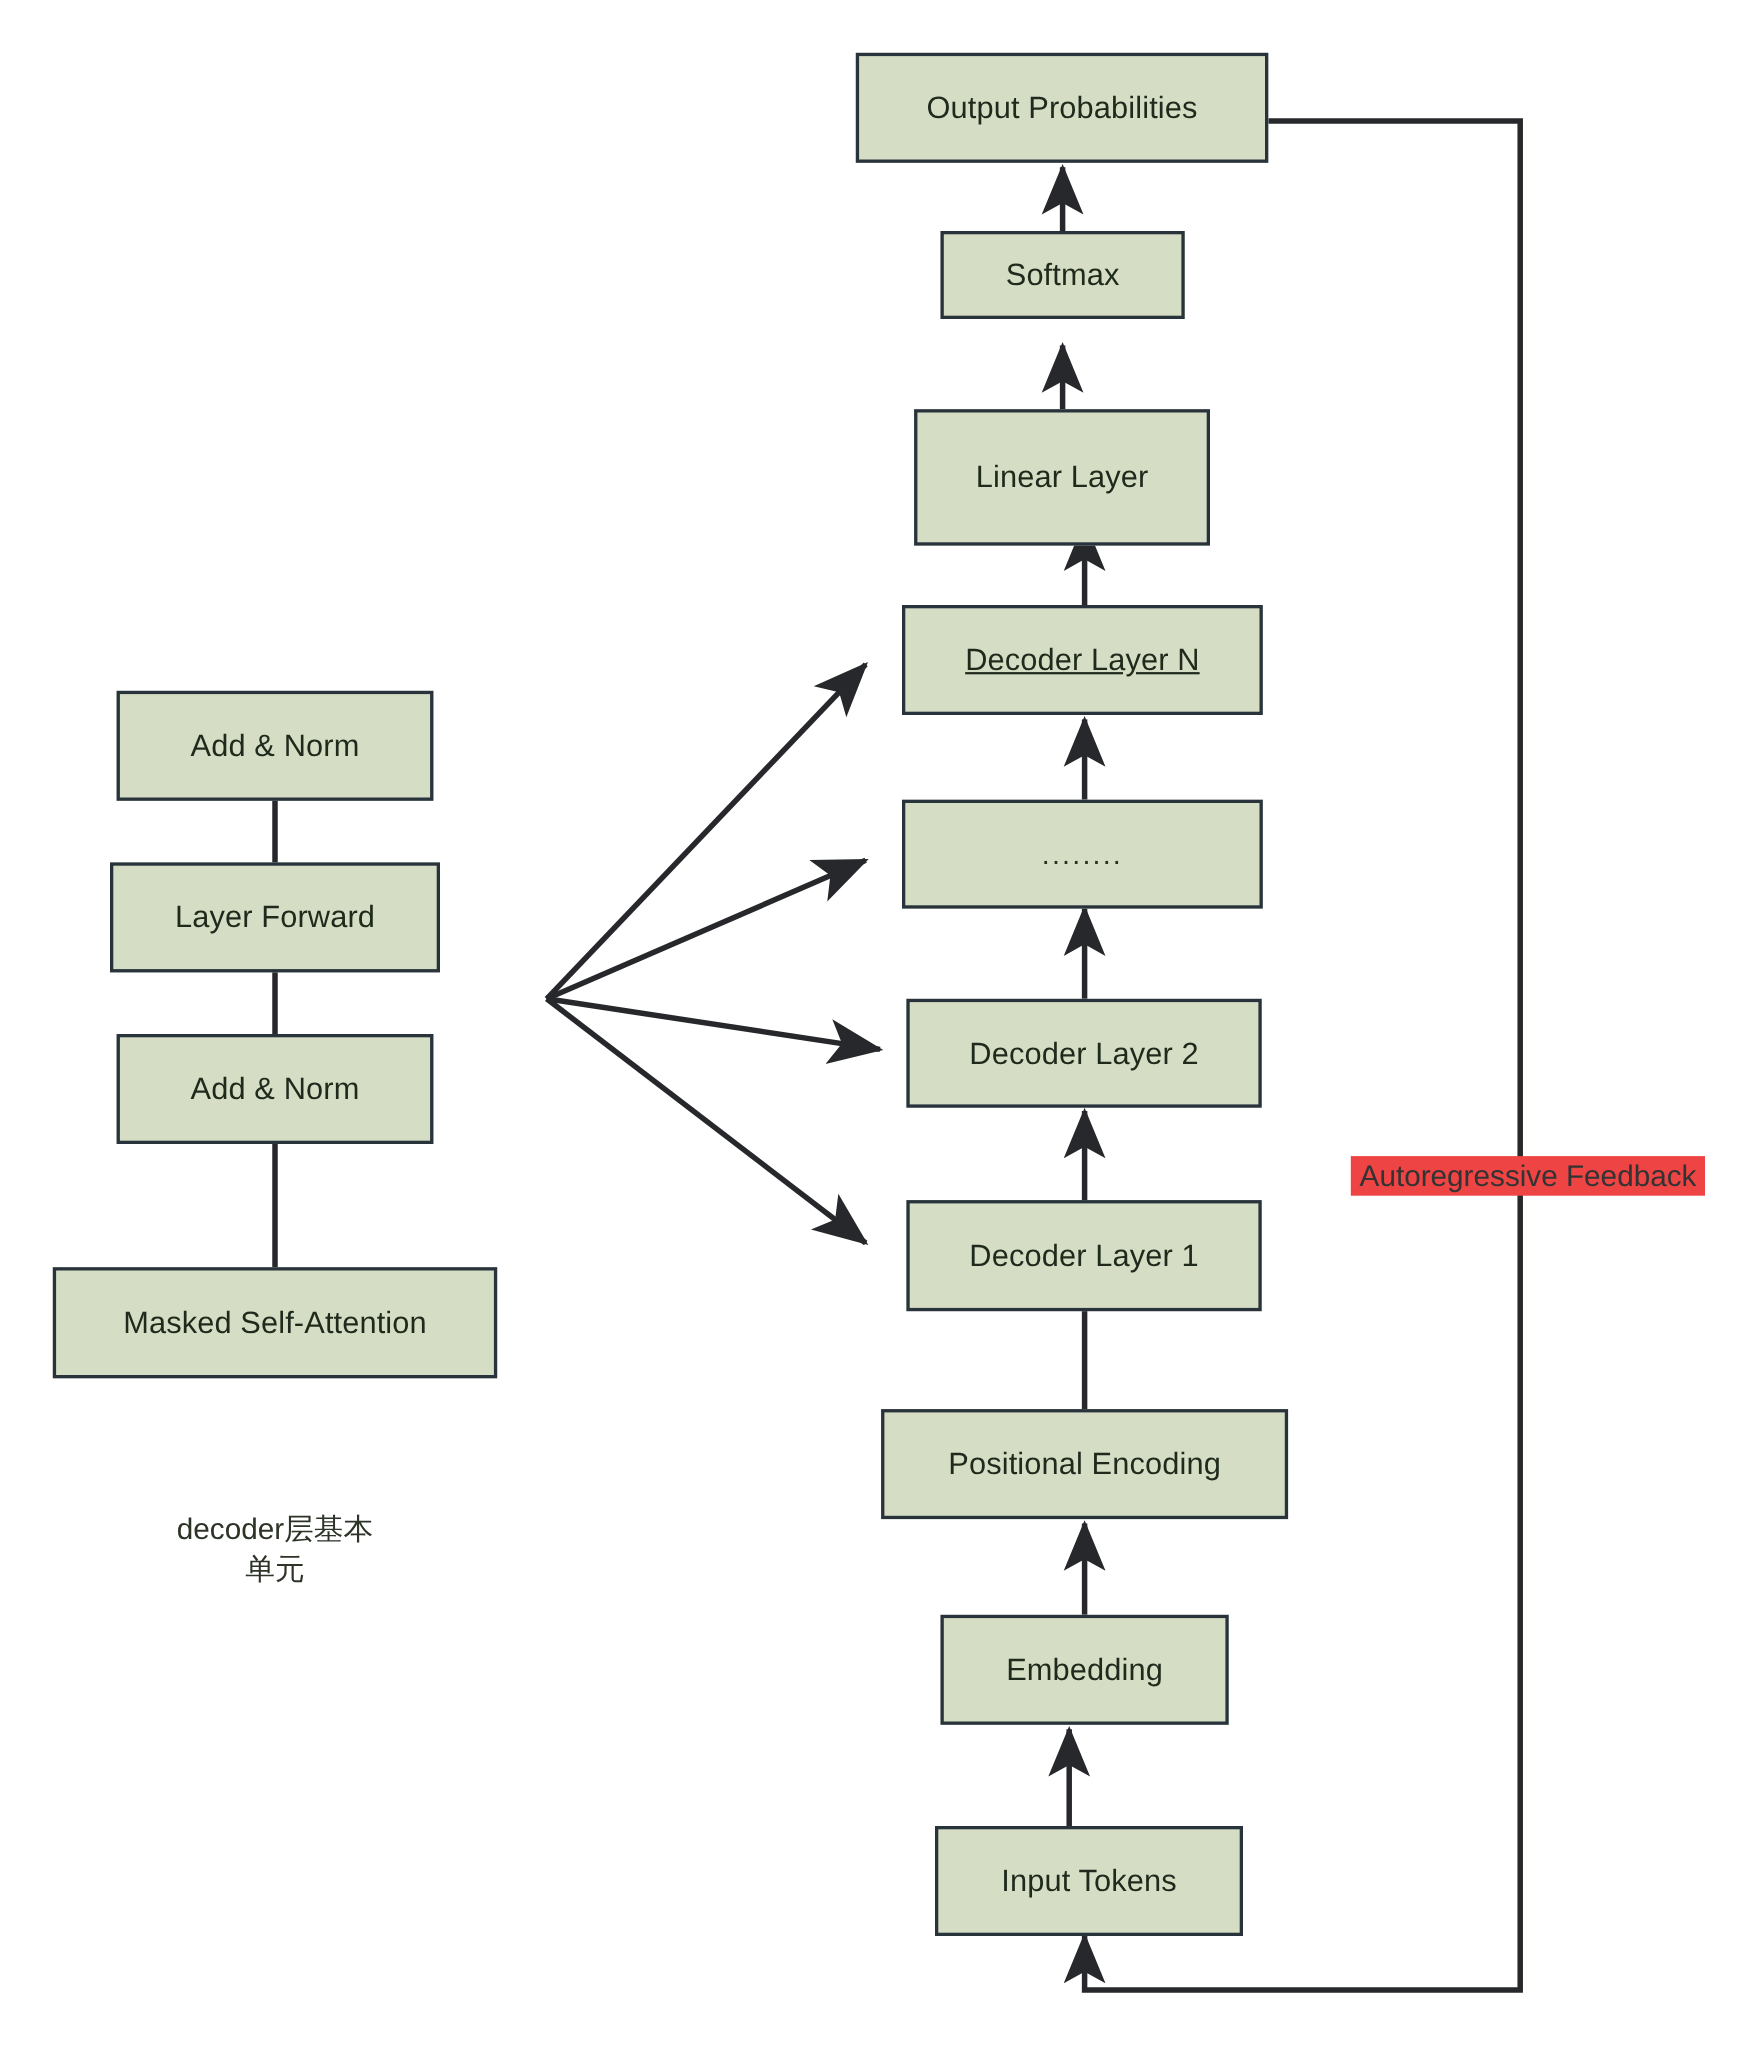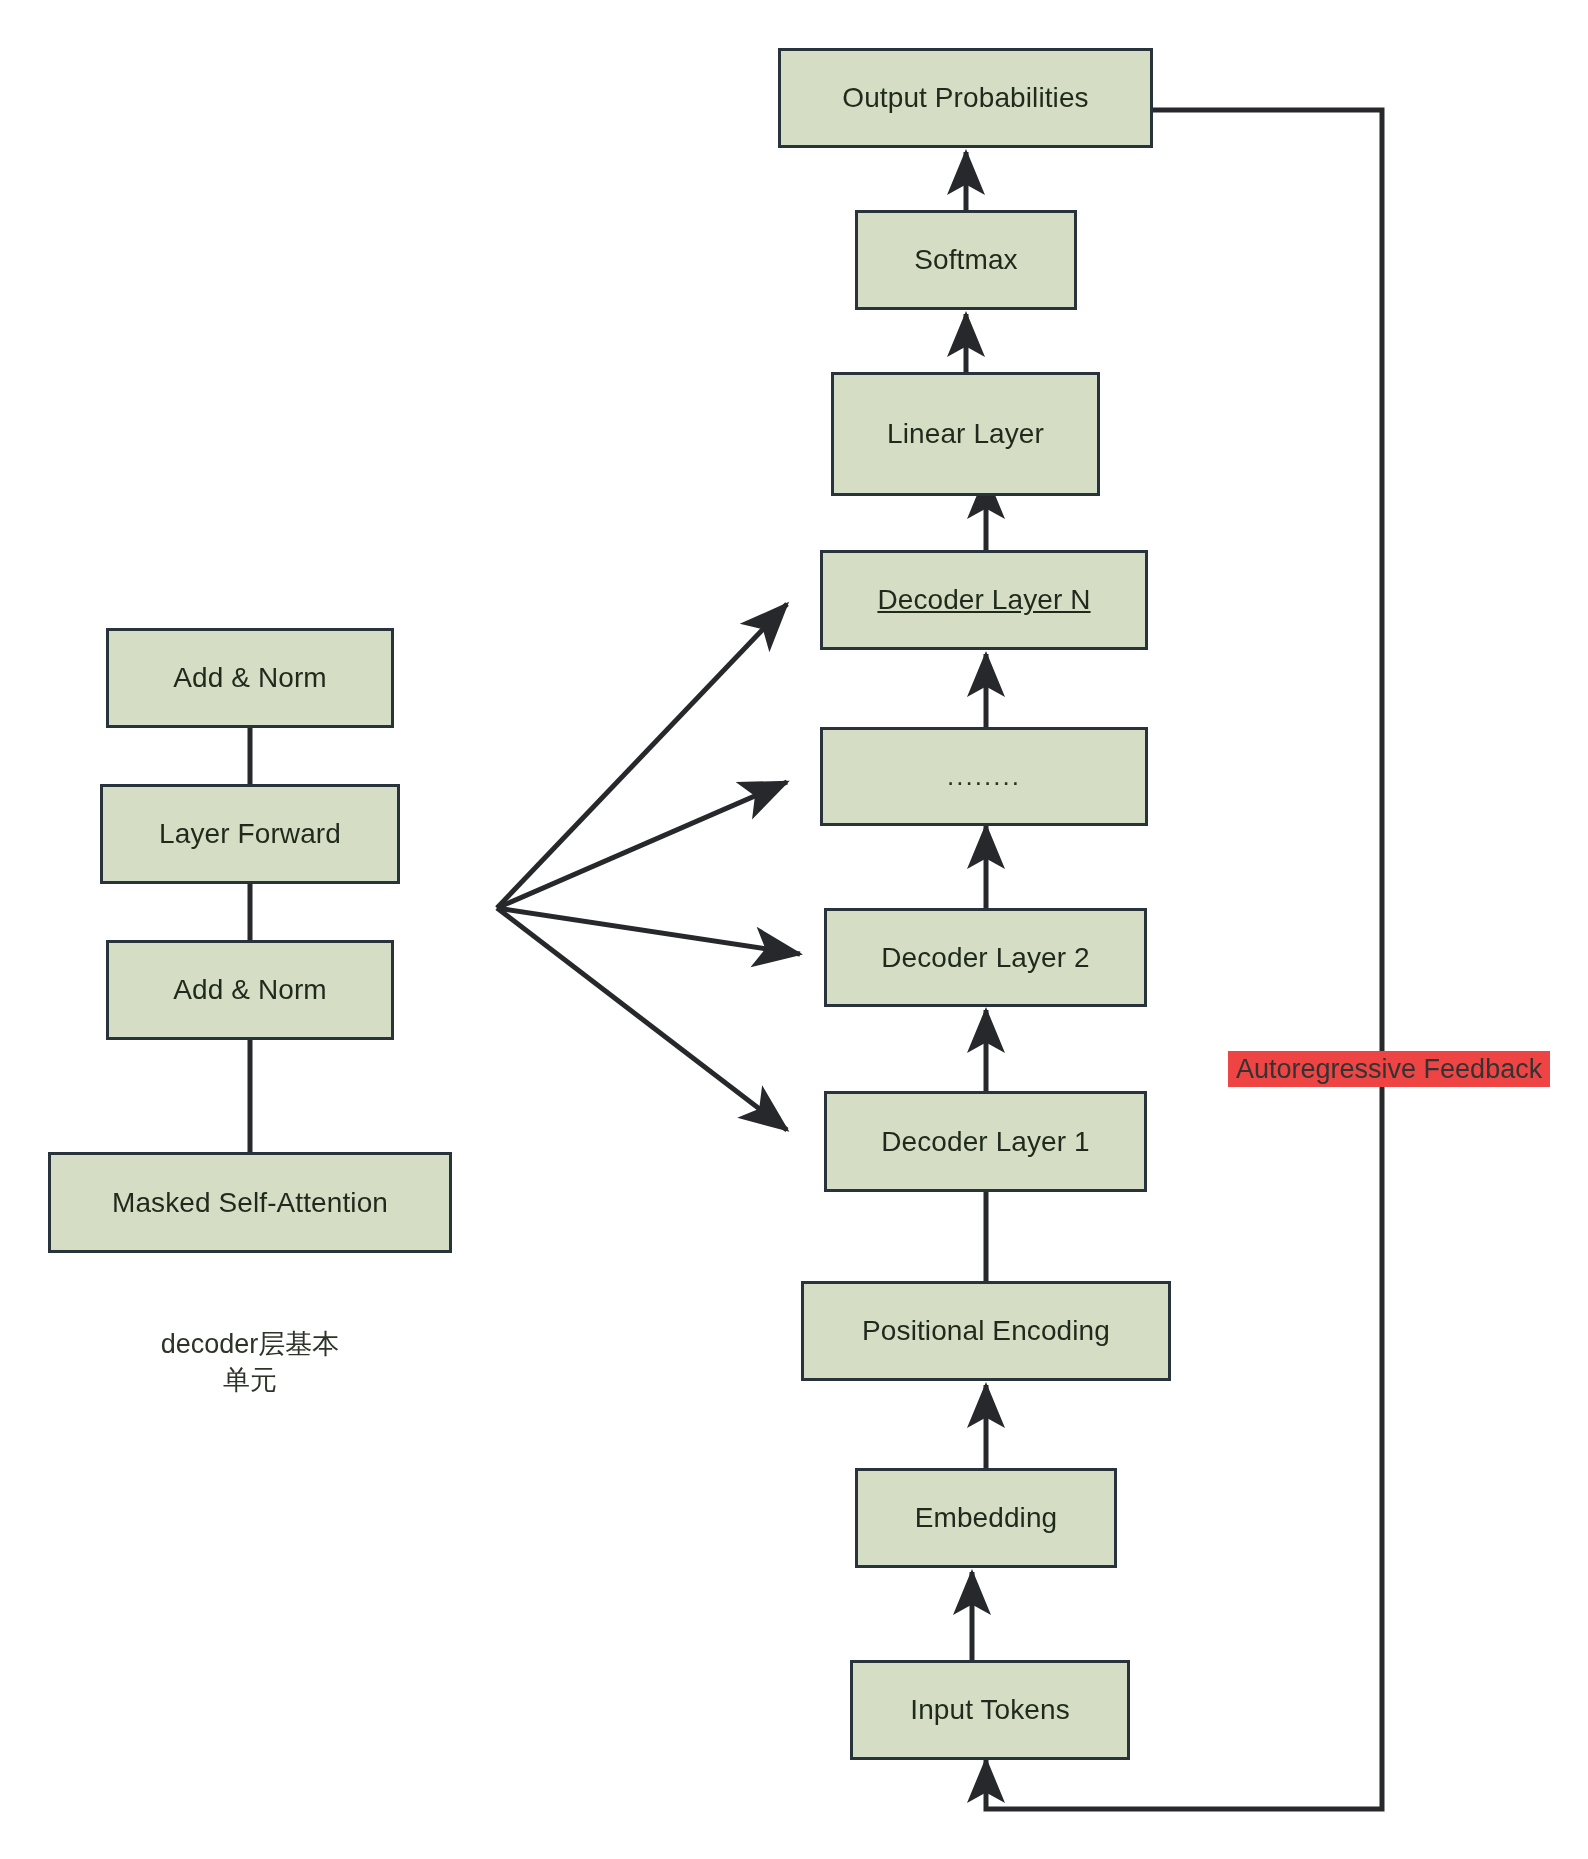--- a/index.html
+++ b/index.html
@@ -117,28 +117,28 @@
   </div>
 
   <div class="node" style="left:106px; top:940px; width:288px; height:100px;">
     <span>Add &amp; Norm</span>
   </div>
 
   <div class="node" style="left:48px; top:1152px; width:404px; height:101px;">
     <span>Masked Self-Attention</span>
   </div>
 
-  <div class="caption" style="left:100px; top:1326px; width:300px;">decoder层基本
+  <div class="caption" style="left:100px; top:1372px; width:300px;">decoder层基本
 单元</div>
 
   <div class="node" style="left:778px; top:48px; width:375px; height:100px;">
     <span>Output Probabilities</span>
   </div>
 
-  <div class="node" style="left:855px; top:210px; width:222px; height:100px;">
+  <div class="node" style="left:855px; top:210px; width:222px; height:80px;">
     <span>Softmax</span>
   </div>
 
   <div class="node" style="left:831px; top:372px; width:269px; height:124px;">
     <span>Linear Layer</span>
   </div>
 
   <div class="node" style="left:820px; top:550px; width:328px; height:100px;text-decoration:underline;">
     <span>Decoder Layer N</span>
   </div>

